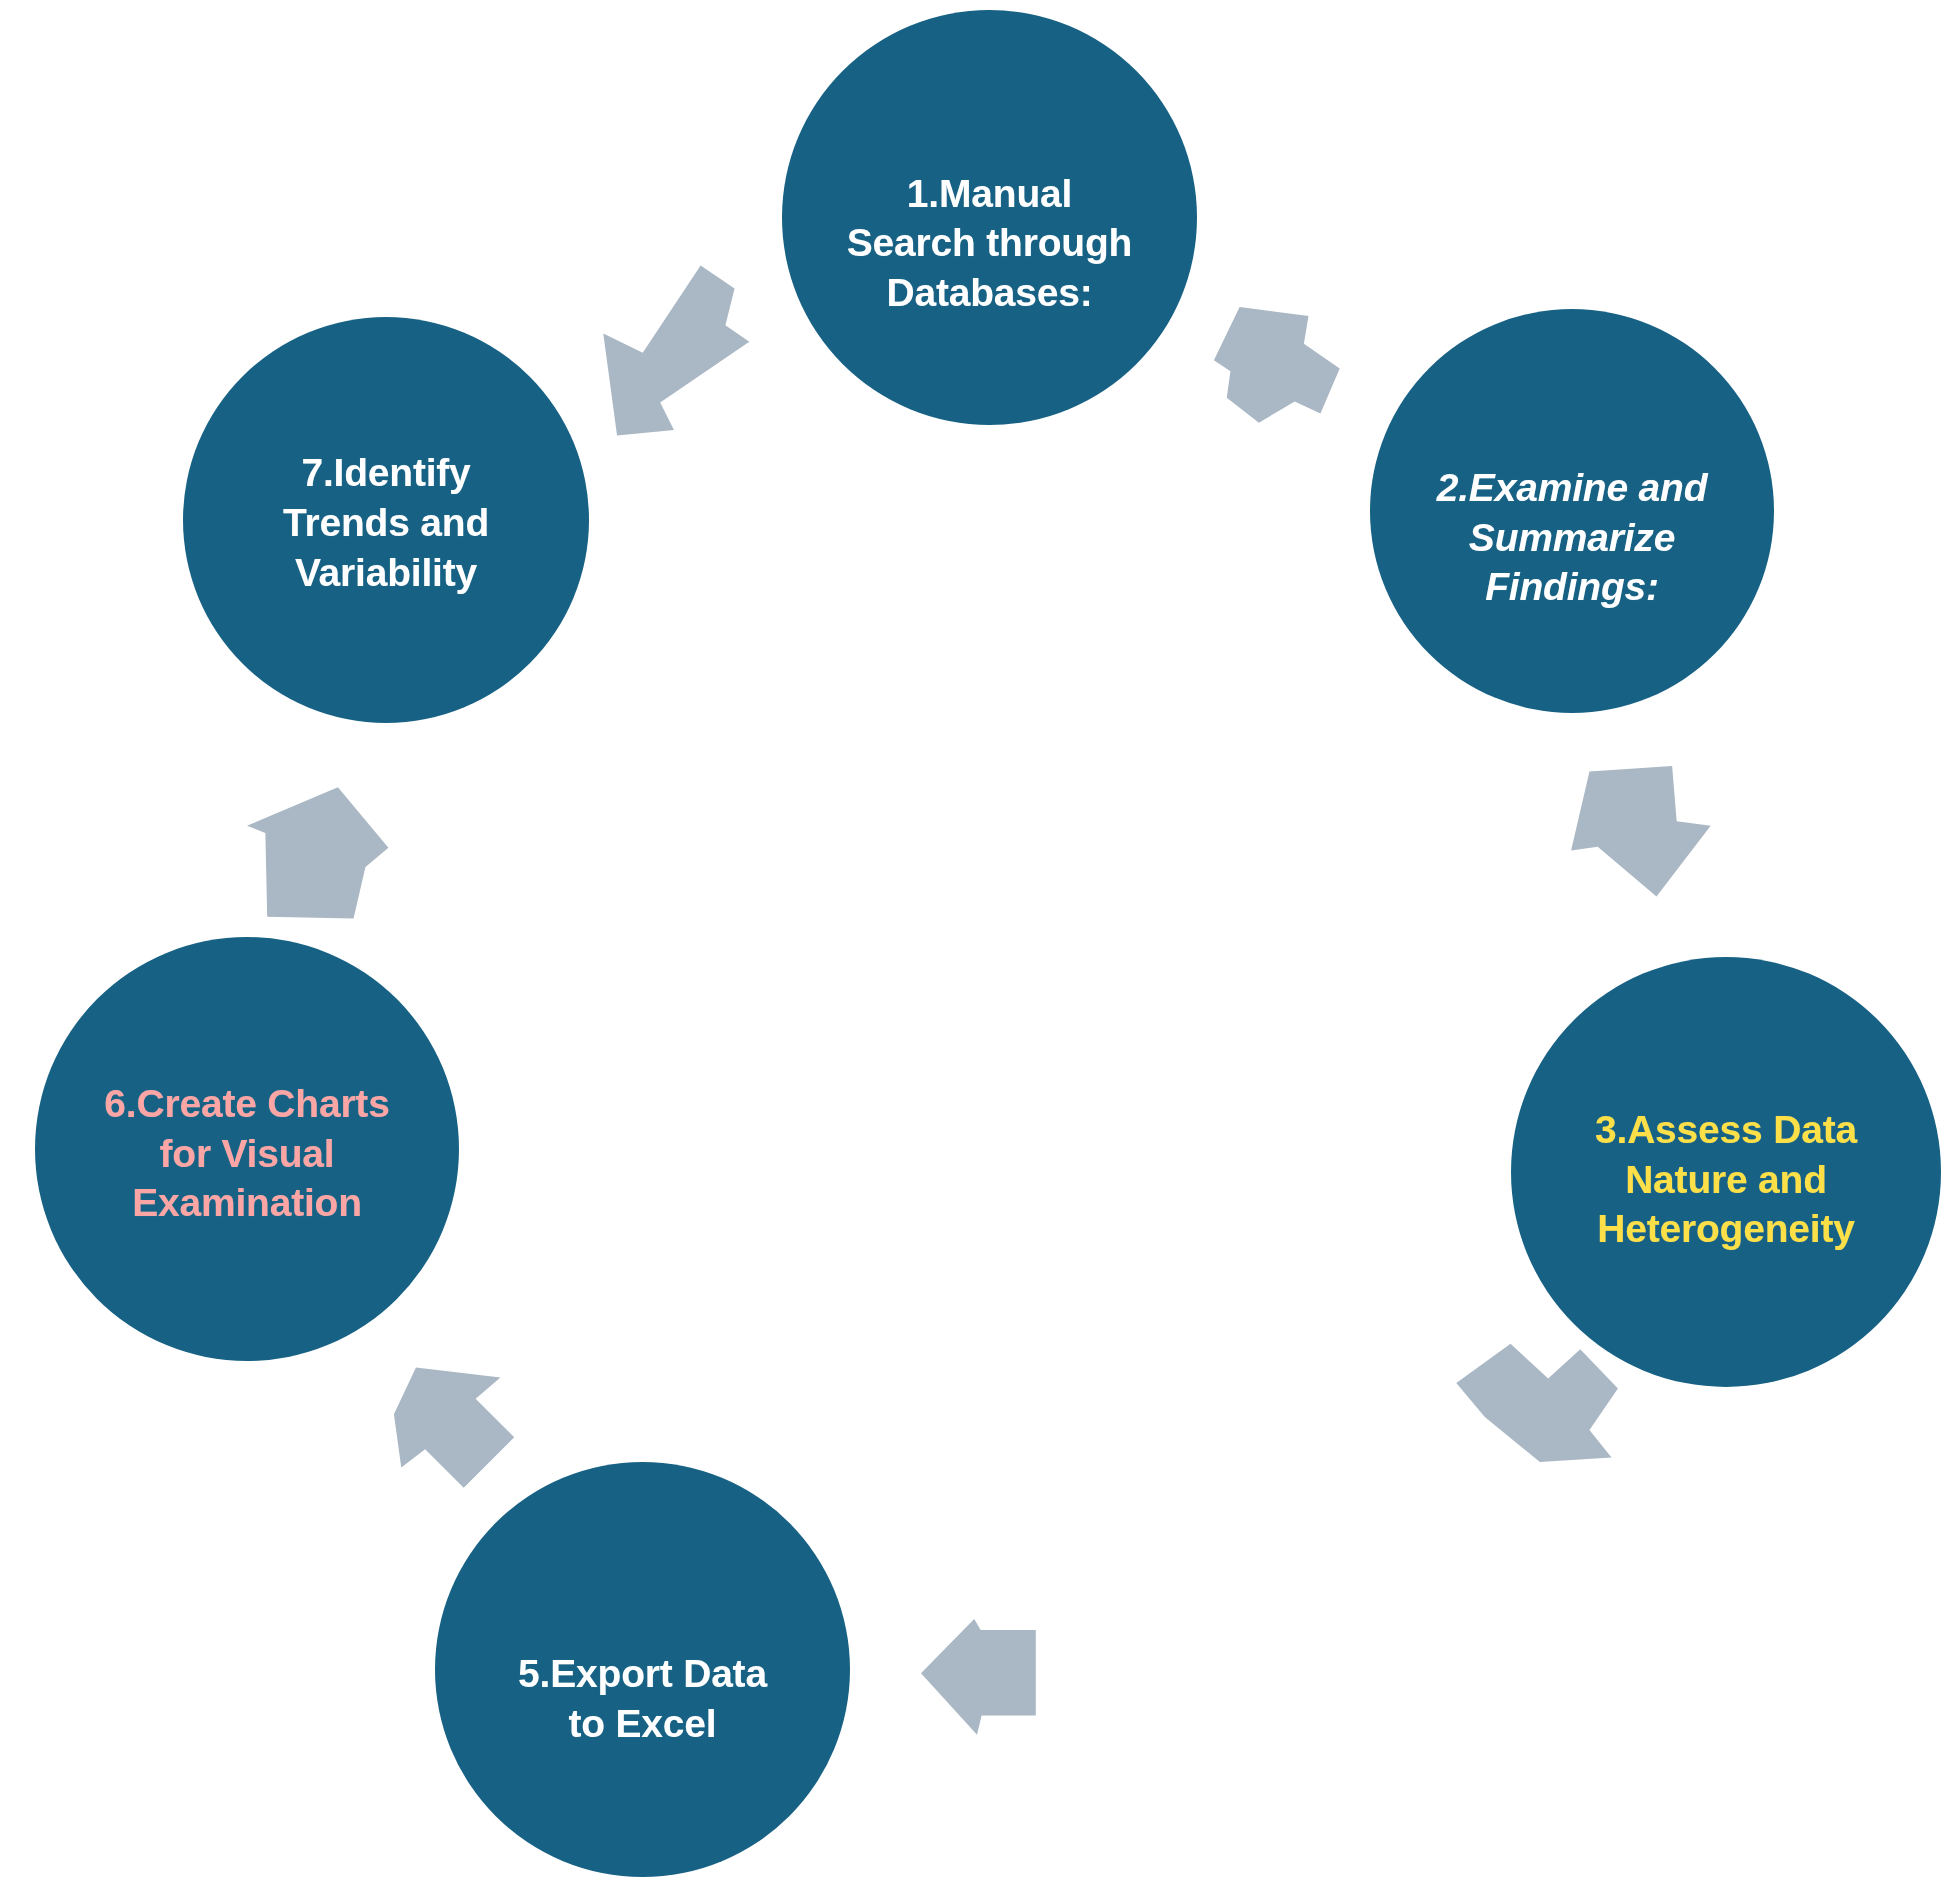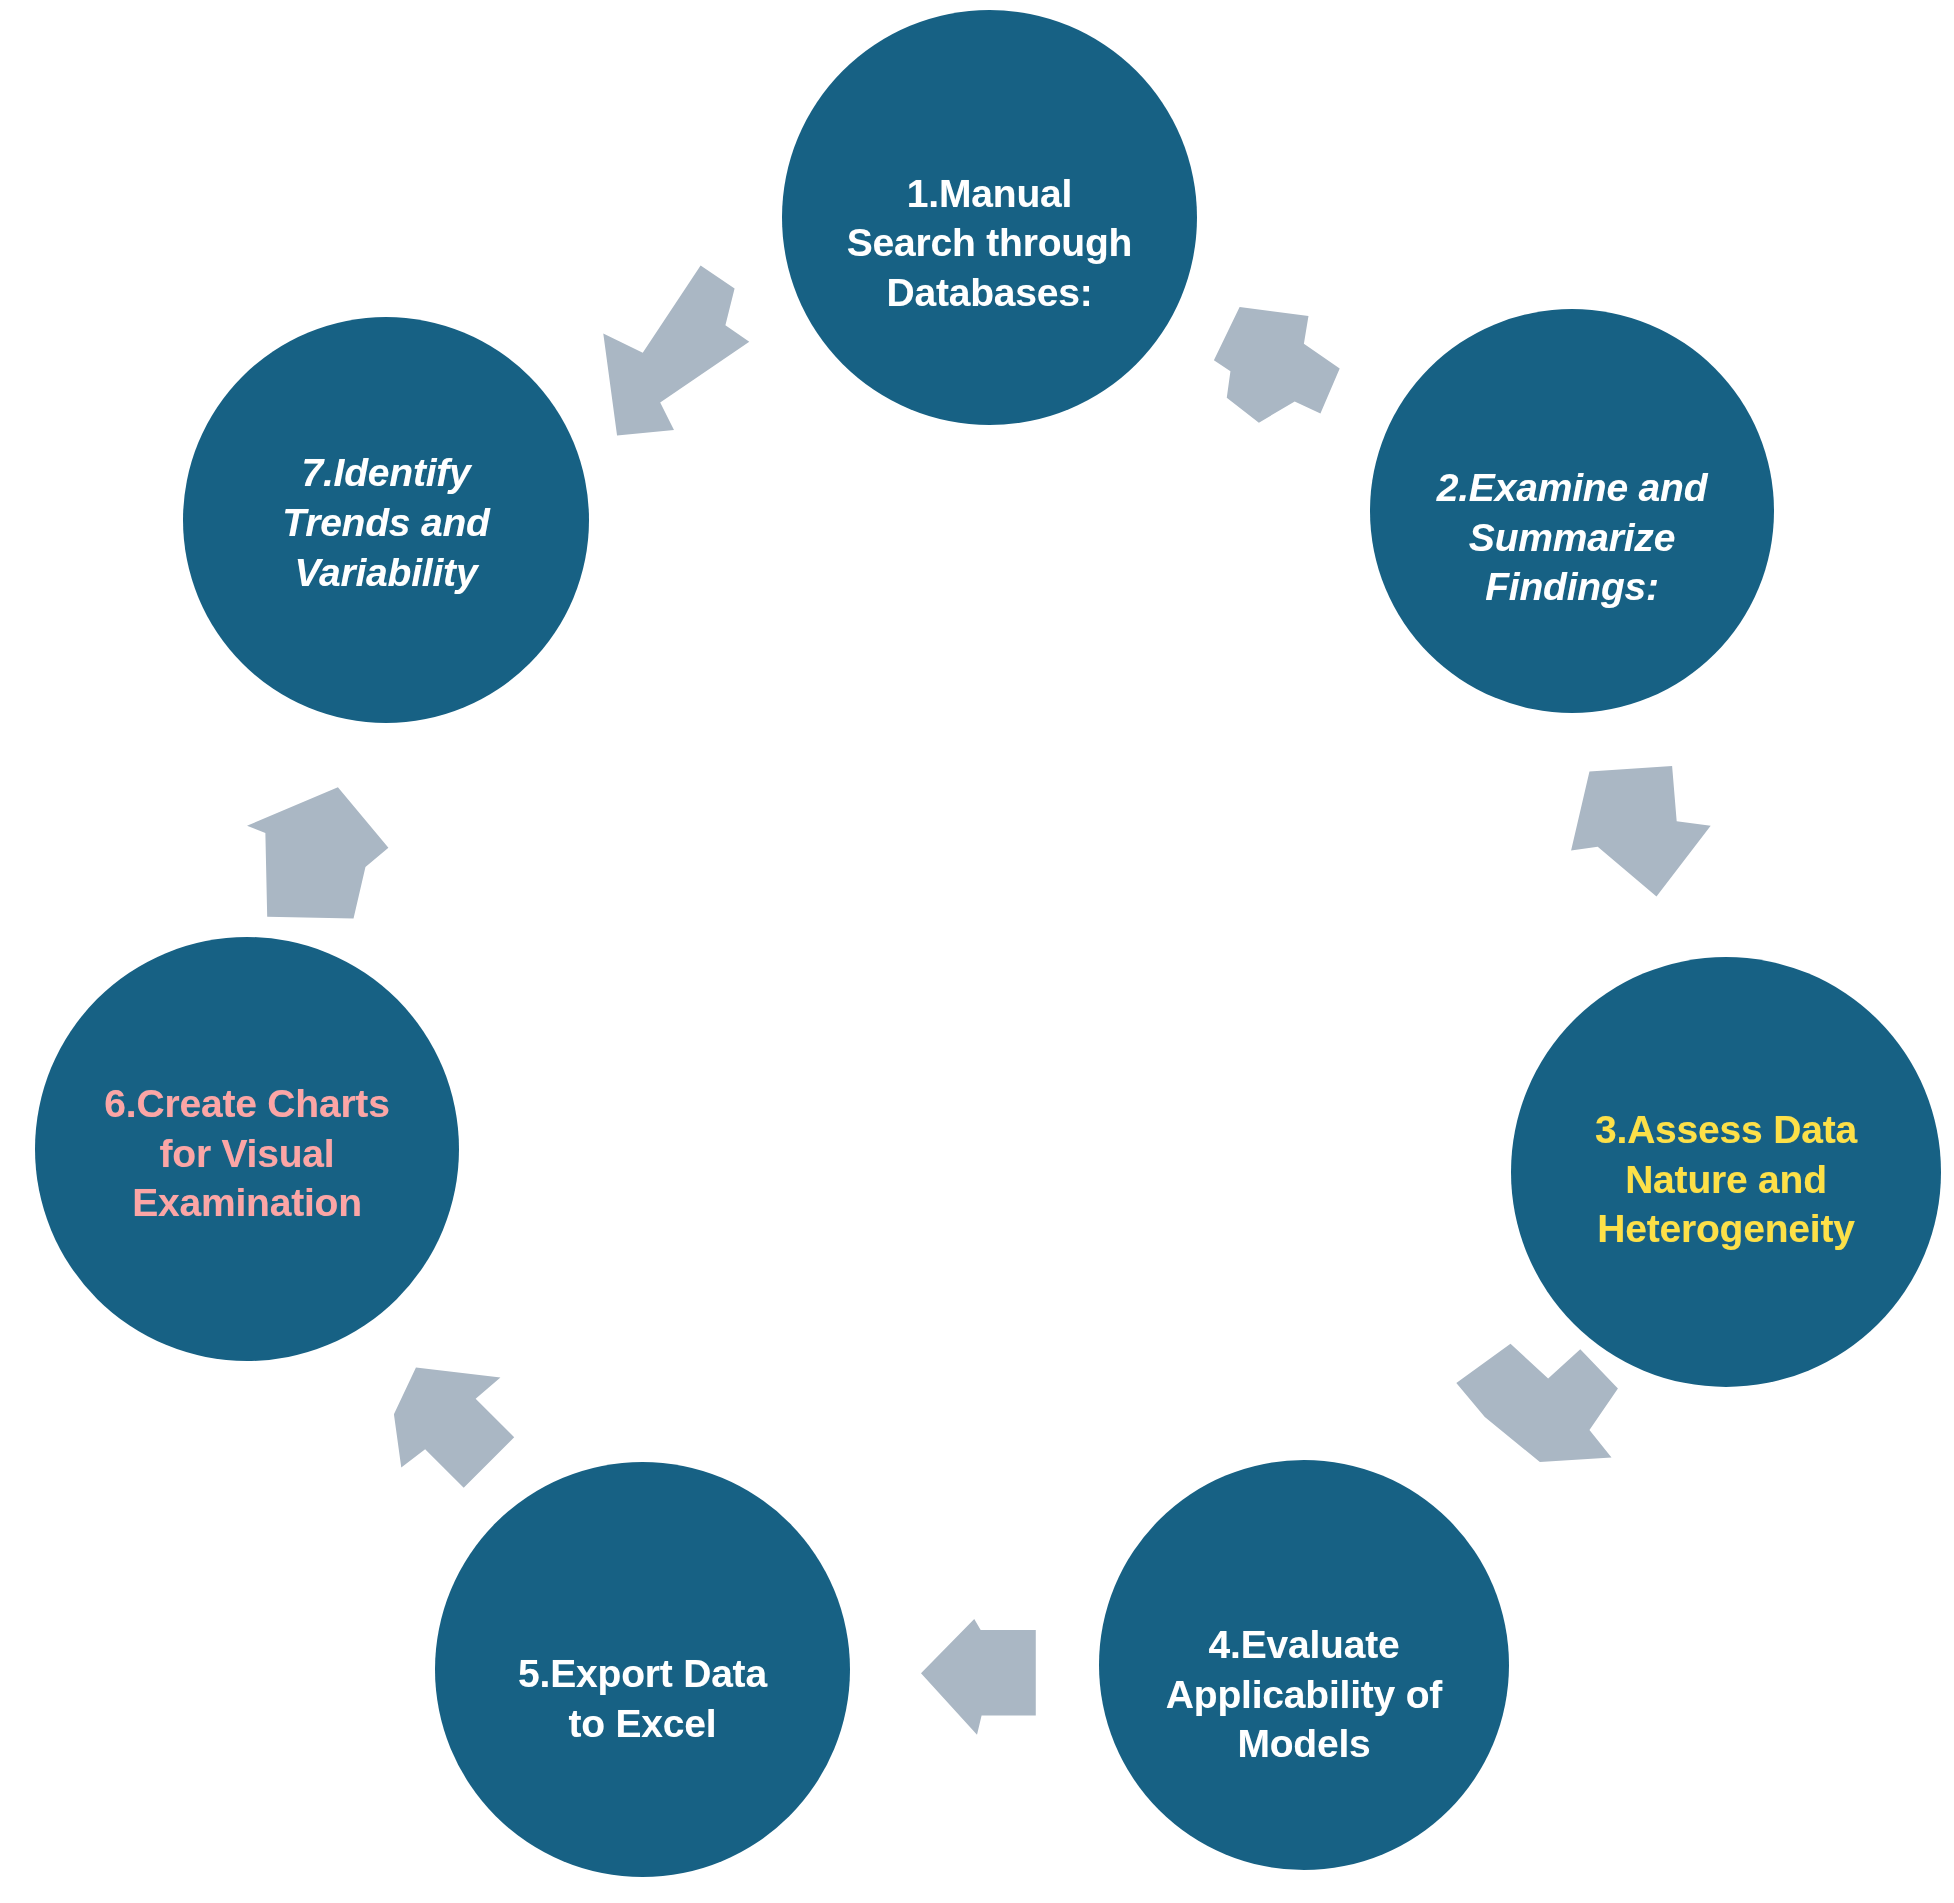--- a/index.html
+++ b/index.html
@@ -47,21 +47,21 @@
     width: 88%;
     text-shadow: 0 0 0.9px rgba(255,255,255,0.25);
   }
   
   #node-1 { left: 782px;  top: 10px;   width: 415px; height: 415px; }
   #node-2 { left: 1370px; top: 309px;  width: 404px; height: 404px; }
   #node-3 { left: 1511px; top: 957px; width: 430px; height: 430px; }
   #node-4 { left: 1099px; top: 1460px; width: 410px; height: 410px; }
   #node-5 { left: 435px;  top: 1462px; width: 415px; height: 415px; }
   #node-6 { left: 35px;   top: 937px; width: 424px; height: 424px; }
-  #node-7 { left: 183px;  top: 317px;  width: 406px; height: 406px; font-style: italic; }
+  #node-7 { left: 183px;  top: 317px;  width: 406px; height: 406px; }
 
   #node-1 .node-label { padding-top: 51px; }
   #node-2 .node-label { padding-top: 53px; }
   #node-3 .node-label { padding-top: 14.7px; }
   #node-4 .node-label { padding-top: 59px; }
   #node-5 .node-label { padding-top: 59px; }
   #node-6 .node-label { padding-top: 9.2px; }
   #node-7 .node-label { padding-top: 5.5px; }
 </style>
 </head>
@@ -99,25 +99,20 @@
 Summarize
 Findings:</span>
   </div>
 
   <div class="node" id="node-3" style="background: rgb(23, 97, 132);">
     <span class="node-label" style="color: #fde047;">3.Assess Data
 Nature and
 Heterogeneity</span>
   </div>
 
-  <div class="node" id="node-4" style="background: rgb(23, 97, 132);">
-    <span class="node-label" style="color: rgb(255, 255, 255);">4.Evaluate
-Applicability of
-Models</span>
-  </div>
 
   <div class="node" id="node-5" style="background: rgb(23, 97, 132);">
     <span class="node-label" style="color: rgb(255, 255, 255);">5.Export Data
 to Excel</span>
   </div>
 
   <div class="node" id="node-6" style="background: rgb(23, 97, 132);">
     <span class="node-label" style="color: #fca5a5; text-align: center;">6.Create Charts
 for Visual
 Examination</span>

